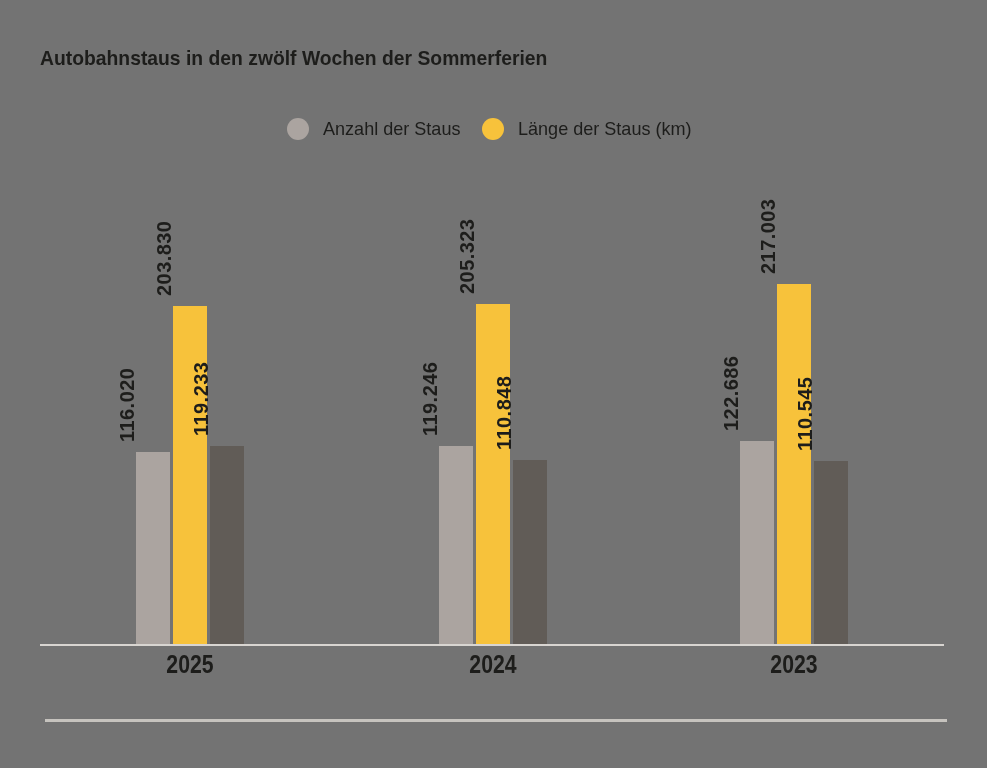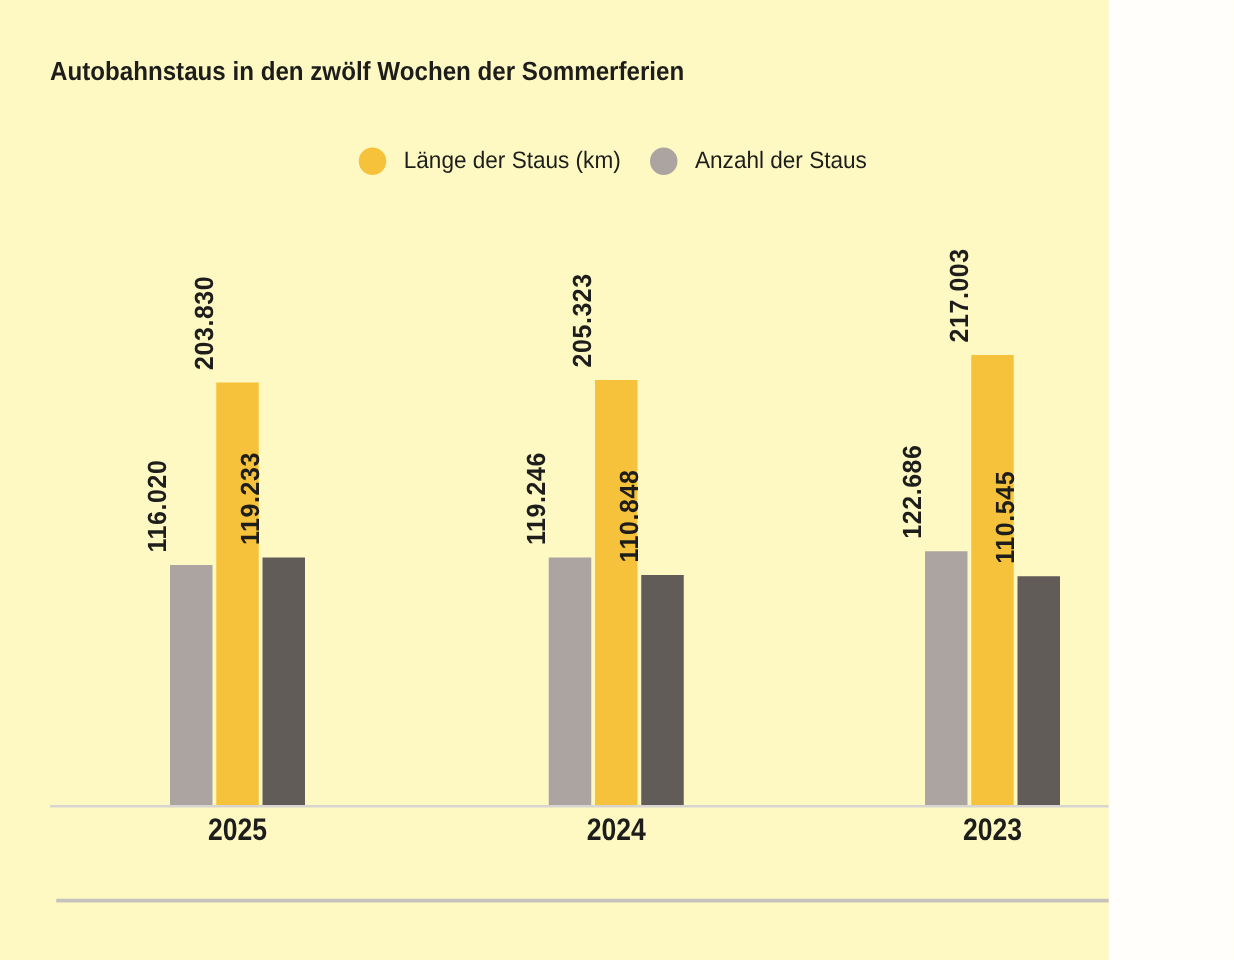--- a/index.html
+++ b/index.html
@@ -3,22 +3,22 @@
 <meta charset="utf-8">
 <style>
   html,body{margin:0;padding:0;}
   body{
     background:#FFFEFA;
     font-family:"Liberation Sans","DejaVu Sans",sans-serif;
     color:#1D1D1B;
   }
   .page{
     position:relative;
-    width:887px;height:768px;
-    background:#fef9c3;
+    width:987px;height:768px;
+    background:#737373;
     overflow:hidden;
   }
   .chart-title{
     position:absolute;left:40px;top:46px;
     margin:0;
     font-size:21px;font-weight:bold;color:#1D1D1B;
     letter-spacing:0;
     transform:scaleX(0.92);transform-origin:left center;
     white-space:nowrap;
   }
@@ -62,26 +62,26 @@
   }
 </style>
 </head>
 <body>
 
 <div class="page">
   <h1 class="chart-title">Autobahnstaus in den zwölf Wochen der Sommerferien</h1>
 
   <div class="legend" id="legend">
       <span class="legend-item">
+        <span class="legend-dot" style="background: rgb(171, 164, 160);"></span>
+        <span class="legend-label">Anzahl der Staus</span>
+      </span>
+      <span class="legend-item">
         <span class="legend-dot" style="background: rgb(247, 194, 59);"></span>
         <span class="legend-label">Länge der Staus (km)</span>
-      </span>
-      <span class="legend-item">
-        <span class="legend-dot" style="background: rgb(171, 164, 160);"></span>
-        <span class="legend-label">Anzahl der Staus</span>
       </span>
     </div>
 
   <div class="chart" id="chart">
     <div class="baseline"></div>
   <div class="bar" style="left: 136px; top: 452px; width: 34px; height: 192px; background: rgb(171, 164, 160);"></div>
       <div class="bar-label" style="left: 140px; top: 416px;">116.020</div>
       <div class="bar" style="left: 173px; top: 306px; width: 34px; height: 338px; background: rgb(247, 194, 59);"></div>
       <div class="bar-label" style="left: 177px; top: 270px;">203.830</div>
       <div class="bar" style="left: 210px; top: 446px; width: 34px; height: 198px; background: rgb(97, 92, 87);"></div>

